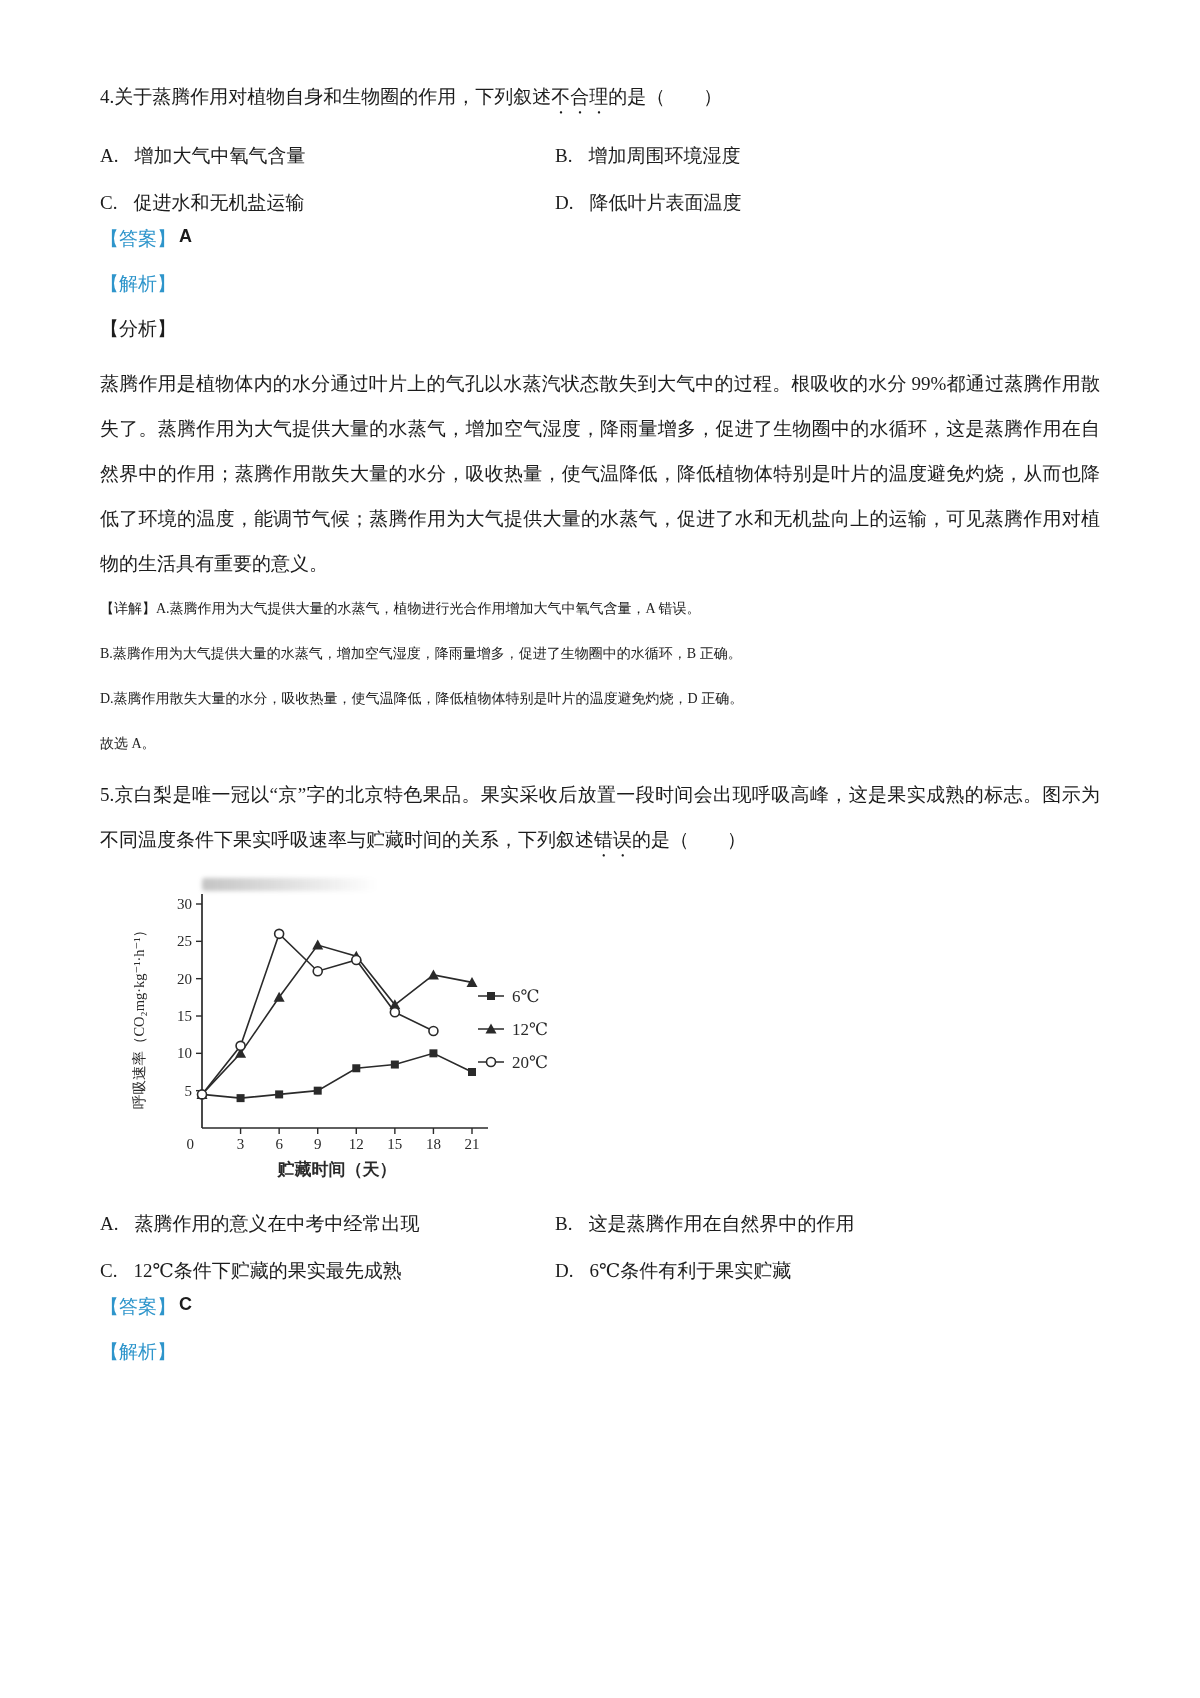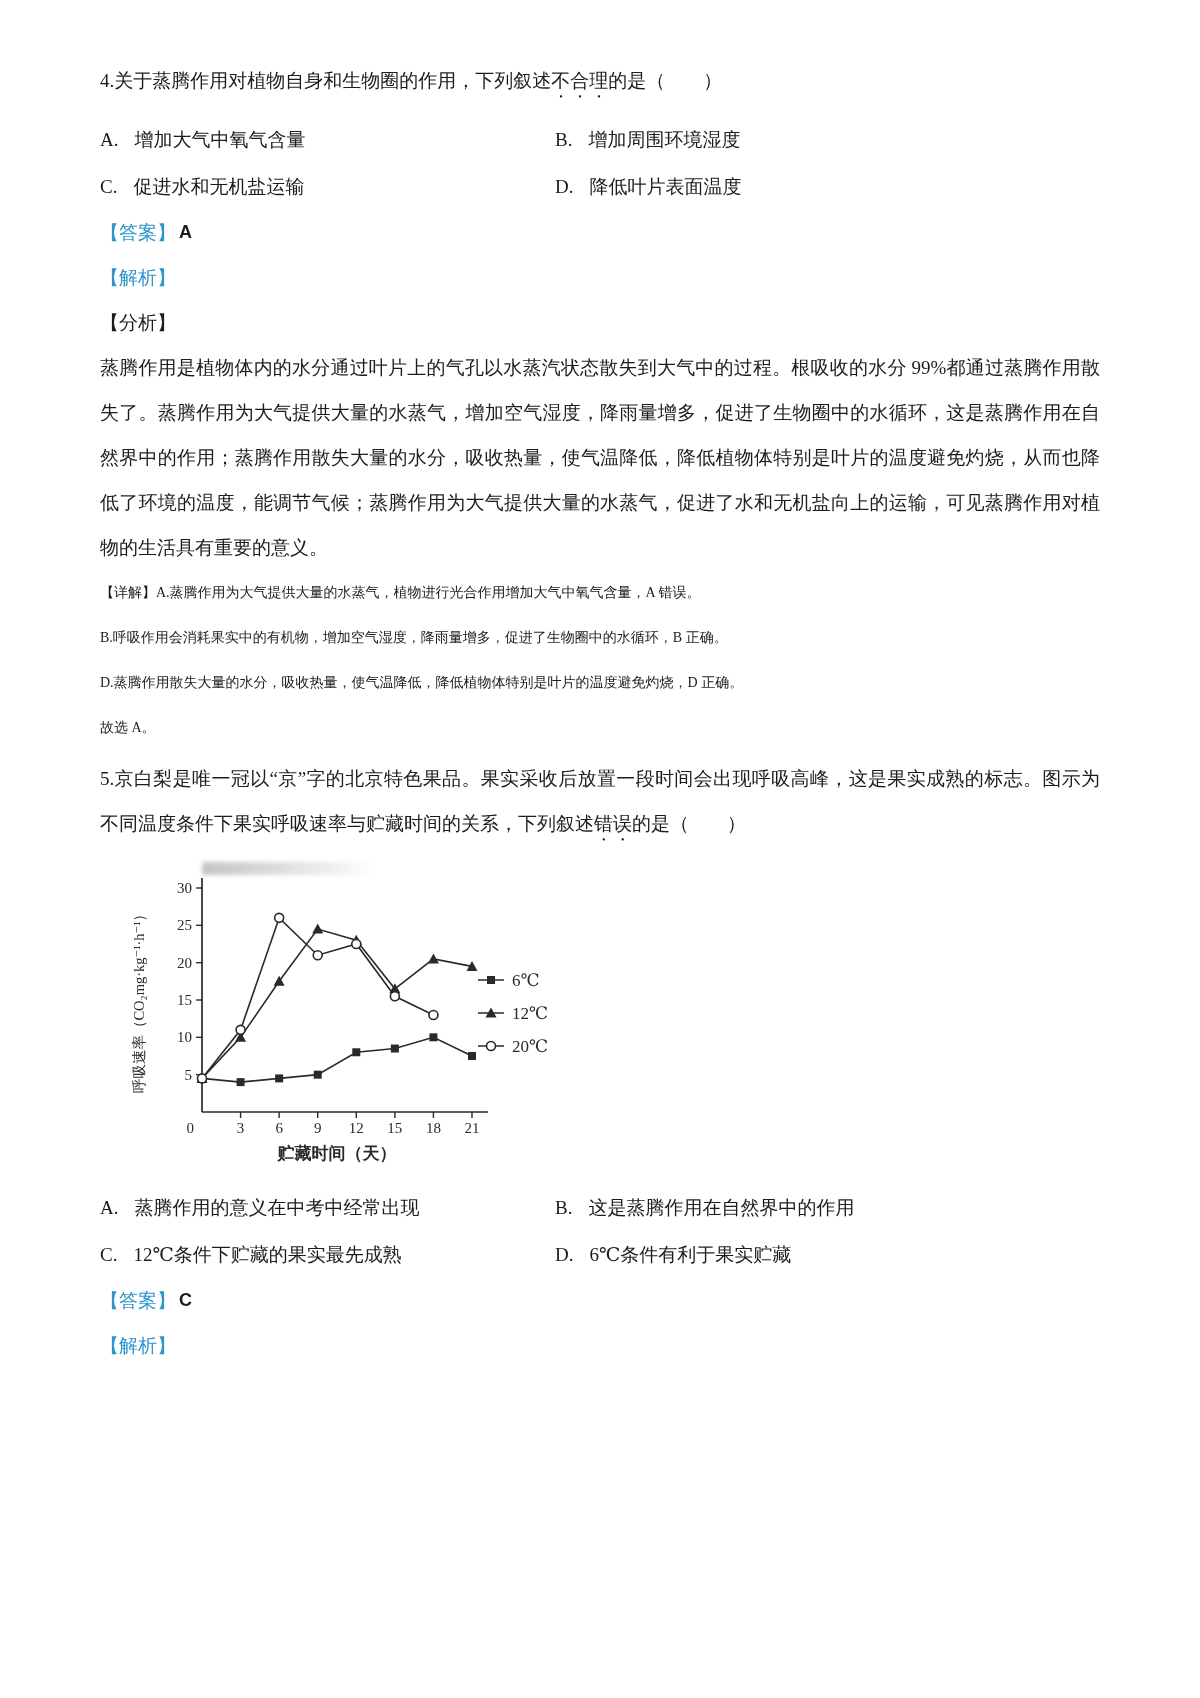--- a/index.html
+++ b/index.html
@@ -2,36 +2,36 @@
 <html><head>
 <meta charset="utf-8">
 <style>
   * { margin:0; padding:0; box-sizing:border-box; }
   html,body { background:#ffffff; }
   body {
     width:1200px; height:1698px; overflow:hidden;
     font-family:"Liberation Serif","DejaVu Serif",serif;
     color:#1c1c1c;
   }
-  .page { padding:64px 100px 0 100px; }
+  .page { padding:80px 100px 0 100px; }
 
   .stem { font-size:19px; line-height:33px; text-align:justify; margin-bottom:14px; }
   .emph {
     -webkit-text-emphasis: filled dot #1c1c1c;
     -webkit-text-emphasis-position: under right;
     text-emphasis: filled dot #1c1c1c;
     text-emphasis-position: under right;
   }
 
   .opt-row { display:flex; align-items:center; height:47px; font-size:19px; }
   .opt { display:flex; align-items:baseline; }
   .opt-col1 { width:455px; }
   .opt-label { margin-right:16px; }
 
-  .tagline { display:flex; align-items:center; height:45px; font-size:19px; }
+  .tagline { display:flex; align-items:flex-start; height:45px; font-size:19px; }
   .tag-blue { color:#2e95cb; }
   .answer-value {
     font-family:"Liberation Sans","DejaVu Sans",sans-serif;
     font-weight:bold; font-size:18px; margin-left:3px;
   }
 
   .para { font-size:19px; line-height:45px; text-align:justify; }
   .detail p { font-size:14px; line-height:45px; text-align:justify; }
 
   .q5 { margin-top:6px; }
@@ -85,21 +85,21 @@
     </div>
 
     <div class="tagline">
       <span>【分析】</span>
     </div>
 
     <p class="para">蒸腾作用是植物体内的水分通过叶片上的气孔以水蒸汽状态散失到大气中的过程。根吸收的水分 99%都通过蒸腾作用散失了。蒸腾作用为大气提供大量的水蒸气，增加空气湿度，降雨量增多，促进了生物圈中的水循环，这是蒸腾作用在自然界中的作用；蒸腾作用散失大量的水分，吸收热量，使气温降低，降低植物体特别是叶片的温度避免灼烧，从而也降低了环境的温度，能调节气候；蒸腾作用为大气提供大量的水蒸气，促进了水和无机盐向上的运输，可见蒸腾作用对植物的生活具有重要的意义。</p>
 
     <div class="detail">
       <p>【详解】A.蒸腾作用为大气提供大量的水蒸气，植物进行光合作用增加大气中氧气含量，A 错误。</p>
-      <p>B.呼吸作用会消耗果实中的有机物，增加空气湿度，降雨量增多，促进了生物圈中的水循环，B 正确。</p>
+      <p>B.蒸腾作用为大气提供大量的水蒸气，增加空气湿度，降雨量增多，促进了生物圈中的水循环，B 正确。</p>
       <p>D.蒸腾作用散失大量的水分，吸收热量，使气温降低，降低植物体特别是叶片的温度避免灼烧，D 正确。</p>
       <p>故选 A。</p>
     </div>
   </section>
 
   <section class="q5">
     <p class="stem para"><span>5.京白梨是唯一冠以“京”字的北京特色果品。果实采收后放置一段时间会出现呼吸高峰，这是果实成熟的标志。图示为不同温度条件下果实呼吸速率与贮藏时间的关系，下列叙述</span><span class="emph">错误</span><span>的是（　　）</span></p>
 
     <div class="figure">
       <div class="smudge"></div>

